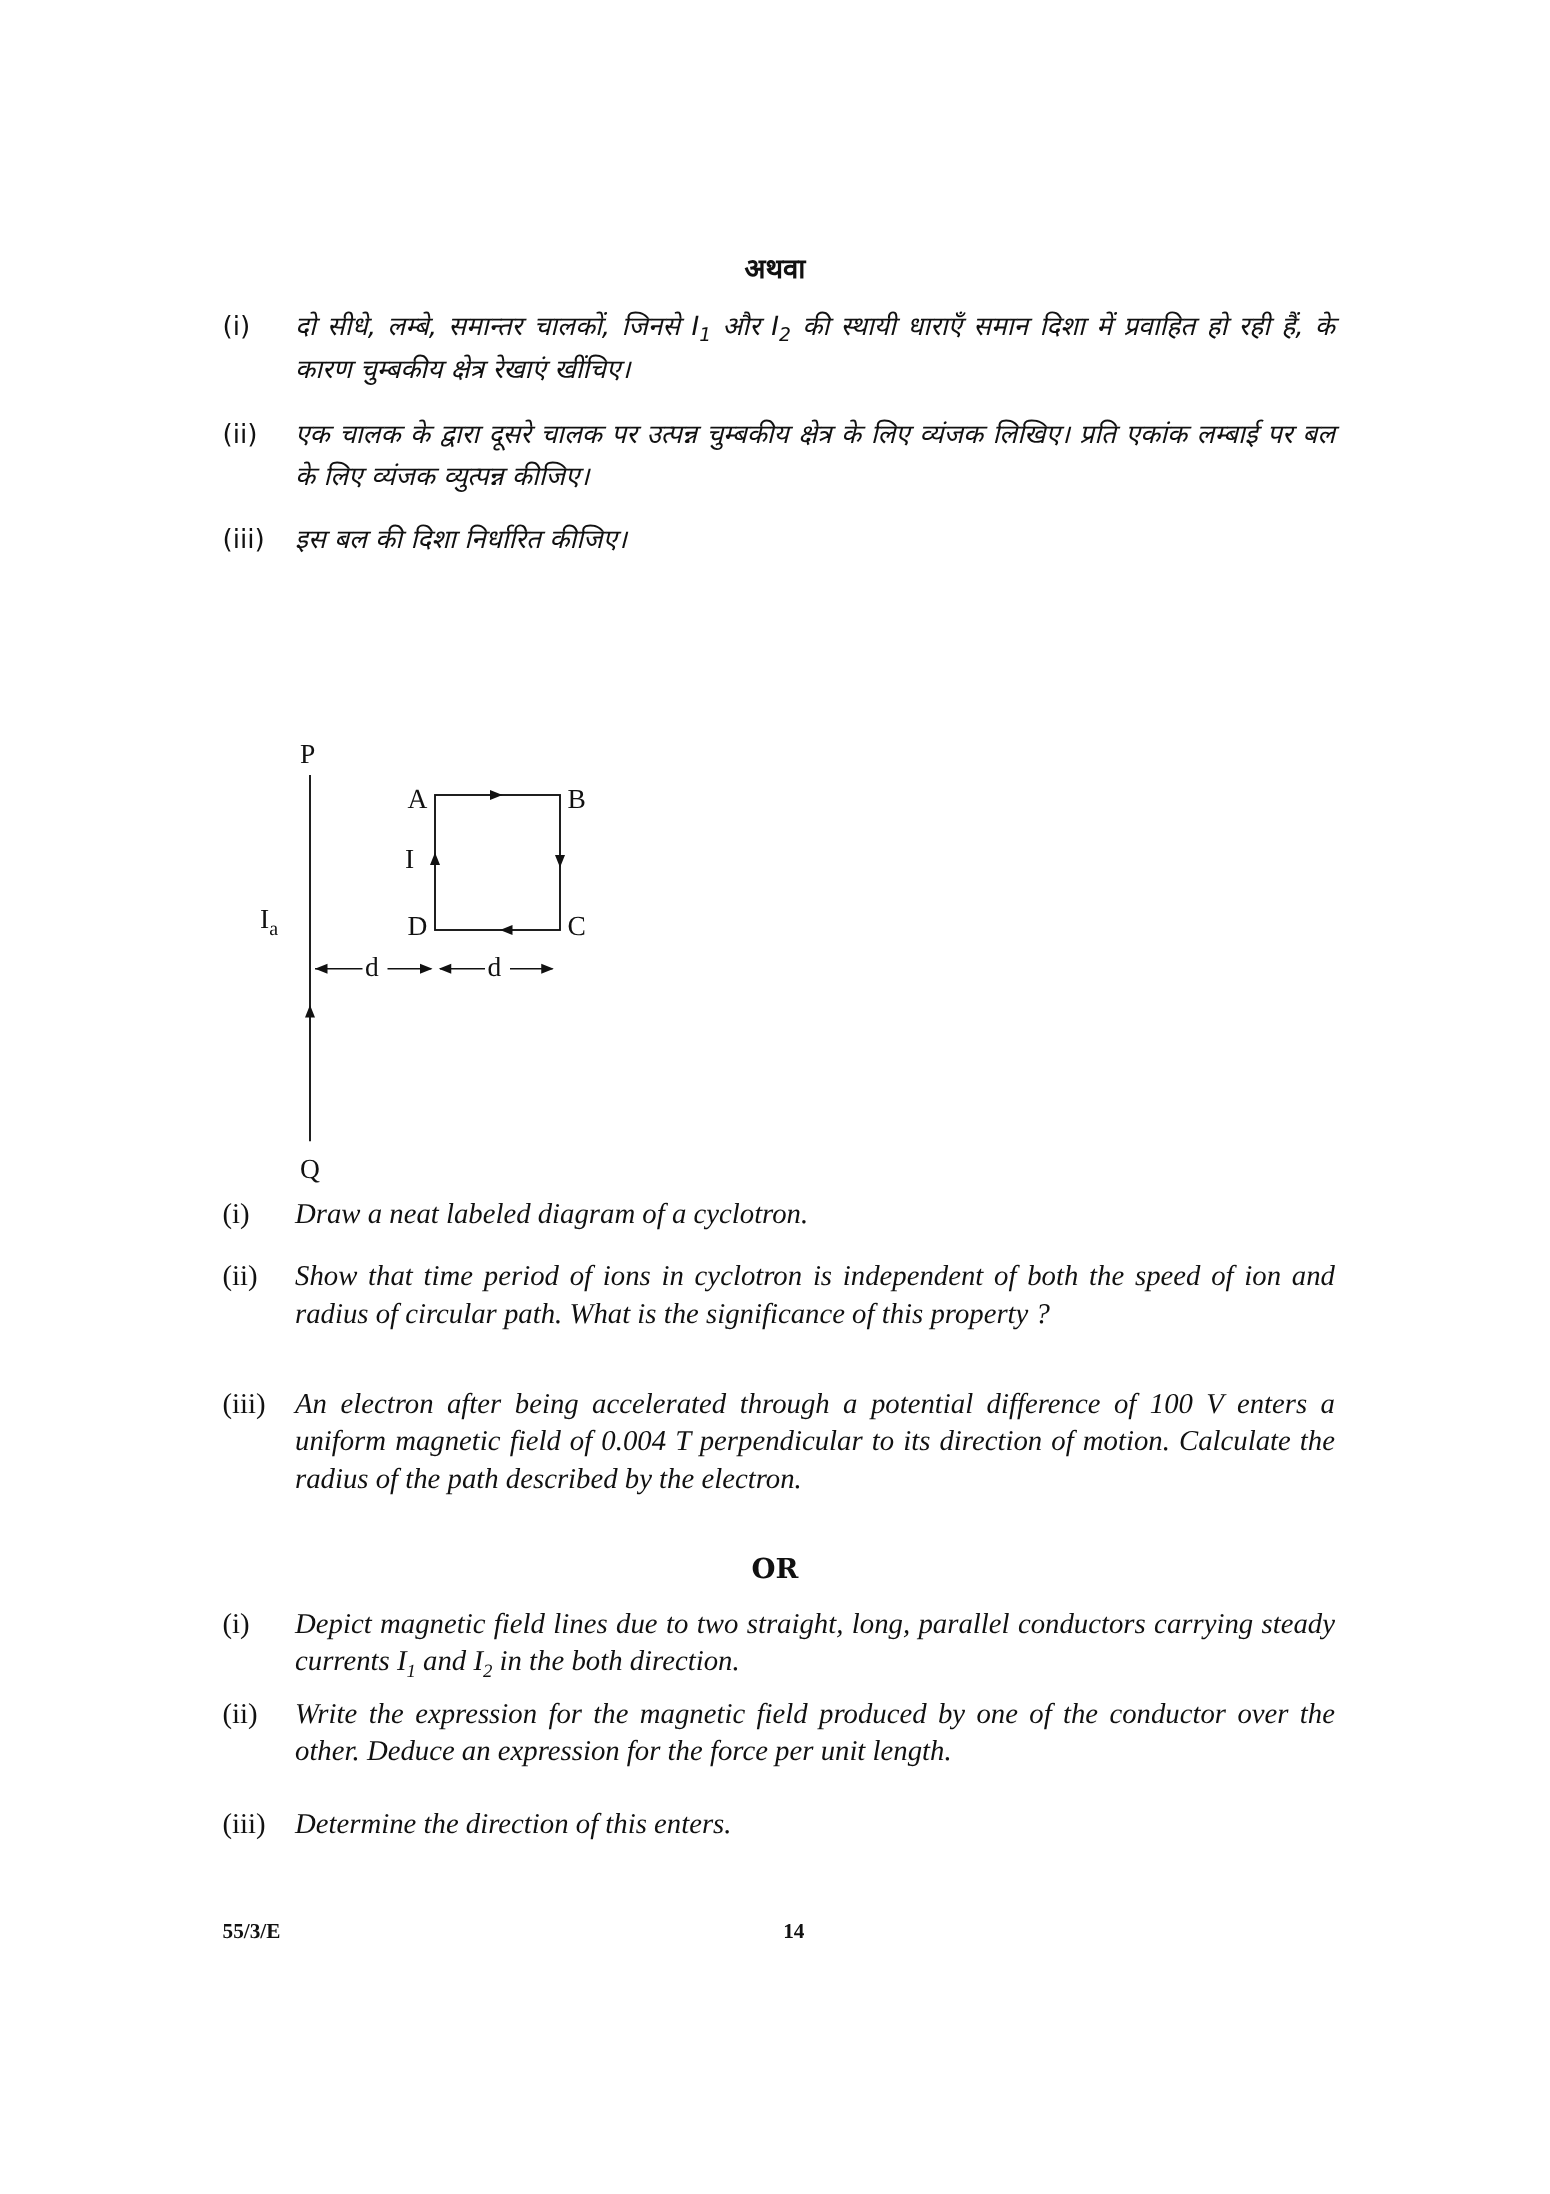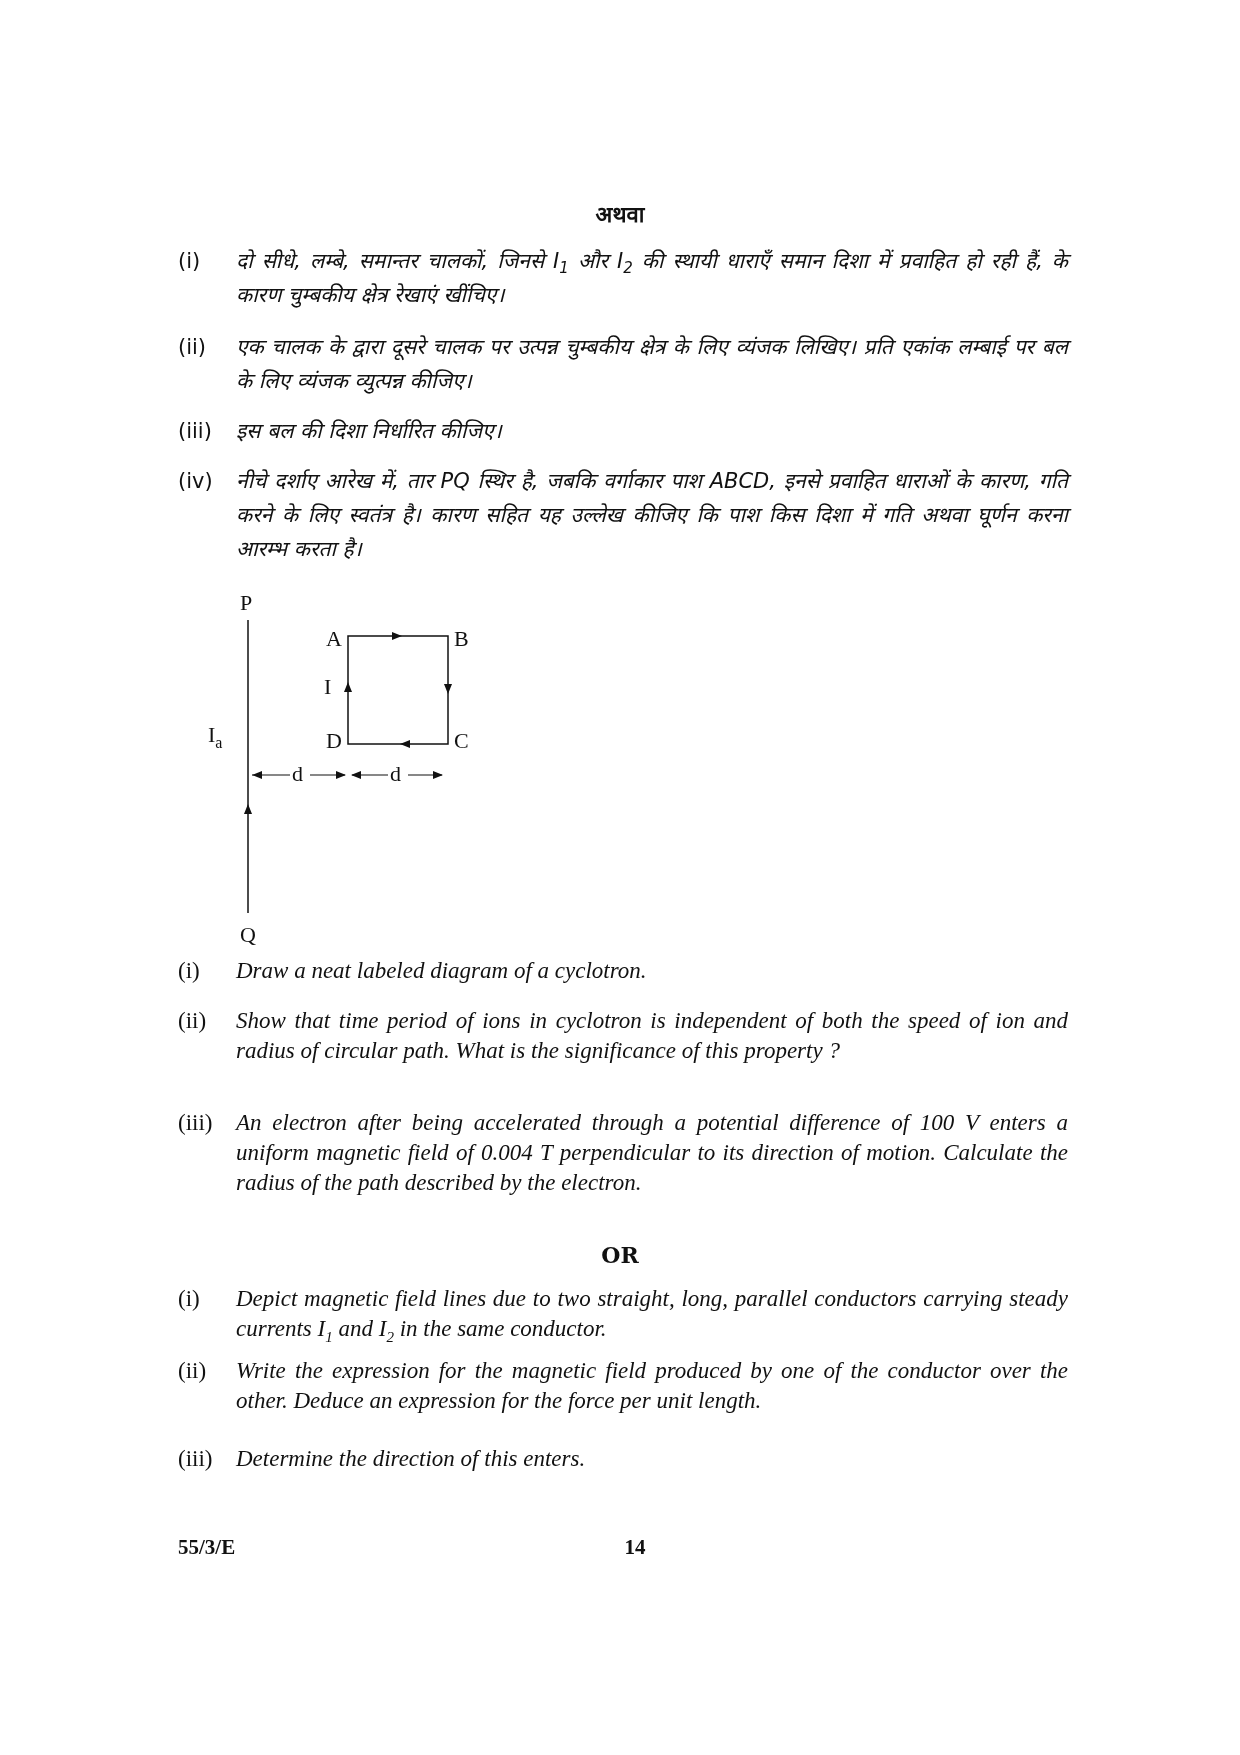--- a/index.html
+++ b/index.html
@@ -17,21 +17,21 @@
     position: absolute; left: 178px; width: 890px;
     font-family: "Liberation Serif", "DejaVu Serif", serif;
     font-size: 23px; line-height: 30px;
   }
   .q.hi { font-family: "DejaVu Sans", "Liberation Sans", sans-serif; font-size: 21px; line-height: 34px; }
   .q .num { position: absolute; left: 0; top: 0; width: 56px; }
   .q .txt { margin-left: 58px; text-align: justify; font-style: italic; }
   sub { font-size: 15px; line-height: 0; }
   .diagram { position: absolute; left: 200px; top: 580px; width: 360px; height: 380px; }
   .diagram text { font-family: "Liberation Serif", "DejaVu Serif", serif; font-size: 22px; fill: #111; }
-  .footer { position: absolute; top: 1535px; font-weight: bold; font-size: 21px;
+  .footer { position: absolute; top: 1535px; font-weight: bold; font-size: 17px;
             font-family: "Liberation Serif", "DejaVu Serif", serif; }
 </style>
 </head>
 <body>
 
 <div class="page">
 
   <div class="heading" style="top:198px;">अथवा</div>
 
   <div class="q hi" style="top:244px;">
@@ -42,24 +42,20 @@
   <div class="q hi" style="top:330px;">
     <span class="num">(ii)</span>
     <div class="txt">एक चालक के द्वारा दूसरे चालक पर उत्पन्न चुम्बकीय क्षेत्र के लिए व्यंजक लिखिए। प्रति एकांक लम्बाई पर बल के लिए व्यंजक व्युत्पन्न कीजिए।</div>
   </div>
 
   <div class="q hi" style="top:414px;">
     <span class="num">(iii)</span>
     <div class="txt">इस बल की दिशा निर्धारित कीजिए।</div>
   </div>
 
-  <div class="q hi" style="top:464px;">
-    <span class="num">(iv)</span>
-    <div class="txt">नीचे दर्शाए आरेख में, तार PQ स्थिर है, जबकि वर्गाकार पाश ABCD, इनसे प्रवाहित धाराओं के कारण, गति करने के लिए स्वतंत्र है। कारण सहित यह उल्लेख कीजिए कि पाश किस दिशा में गति अथवा घूर्णन करना आरम्भ करता है।</div>
-  </div>
 
   <svg class="diagram" viewBox="0 0 360 380">
     <defs>
       <marker id="arr" viewBox="0 0 10 10" refX="5" refY="5" markerWidth="7" markerHeight="7" orient="auto">
         <path d="M0,1 L10,5 L0,9 z" fill="#111"></path>
       </marker>
     </defs>
 
     <line x1="48" y1="40" x2="48" y2="333" stroke="#111" stroke-width="1.5"></line>
     <path d="M44,234 L48,224 L52,234 z" fill="#111"></path>
@@ -103,21 +99,21 @@
 
   <div class="q" style="top:1108px;">
     <span class="num">(iii)</span>
     <div class="txt">An electron after being accelerated through a potential difference of 100 V enters a uniform magnetic field of 0.004 T perpendicular to its direction of motion.  Calculate the radius of the path described by the electron.</div>
   </div>
 
   <div class="heading" style="top:1242px;">OR</div>
 
   <div class="q" style="top:1284px;">
     <span class="num">(i)</span>
-    <div class="txt"><span>Depict magnetic field lines due to two straight, long, parallel conductors carrying steady currents I</span><sub>1</sub><span> and I</span><sub>2</sub><span> in the same conductor.</span></div>
+    <div class="txt"><span>Depict magnetic field lines due to two straight, long, parallel conductors carrying steady currents I</span><sub>1</sub><span> and I</span><sub>2</sub><span> in the both direction.</span></div>
   </div>
 
   <div class="q" style="top:1356px;">
     <span class="num">(ii)</span>
     <div class="txt">Write the expression for the magnetic field produced by one of the conductor over the other.  Deduce an expression for the force per unit length.</div>
   </div>
 
   <div class="q" style="top:1444px;">
     <span class="num">(iii)</span>
     <div class="txt">Determine the direction of this enters.</div>

